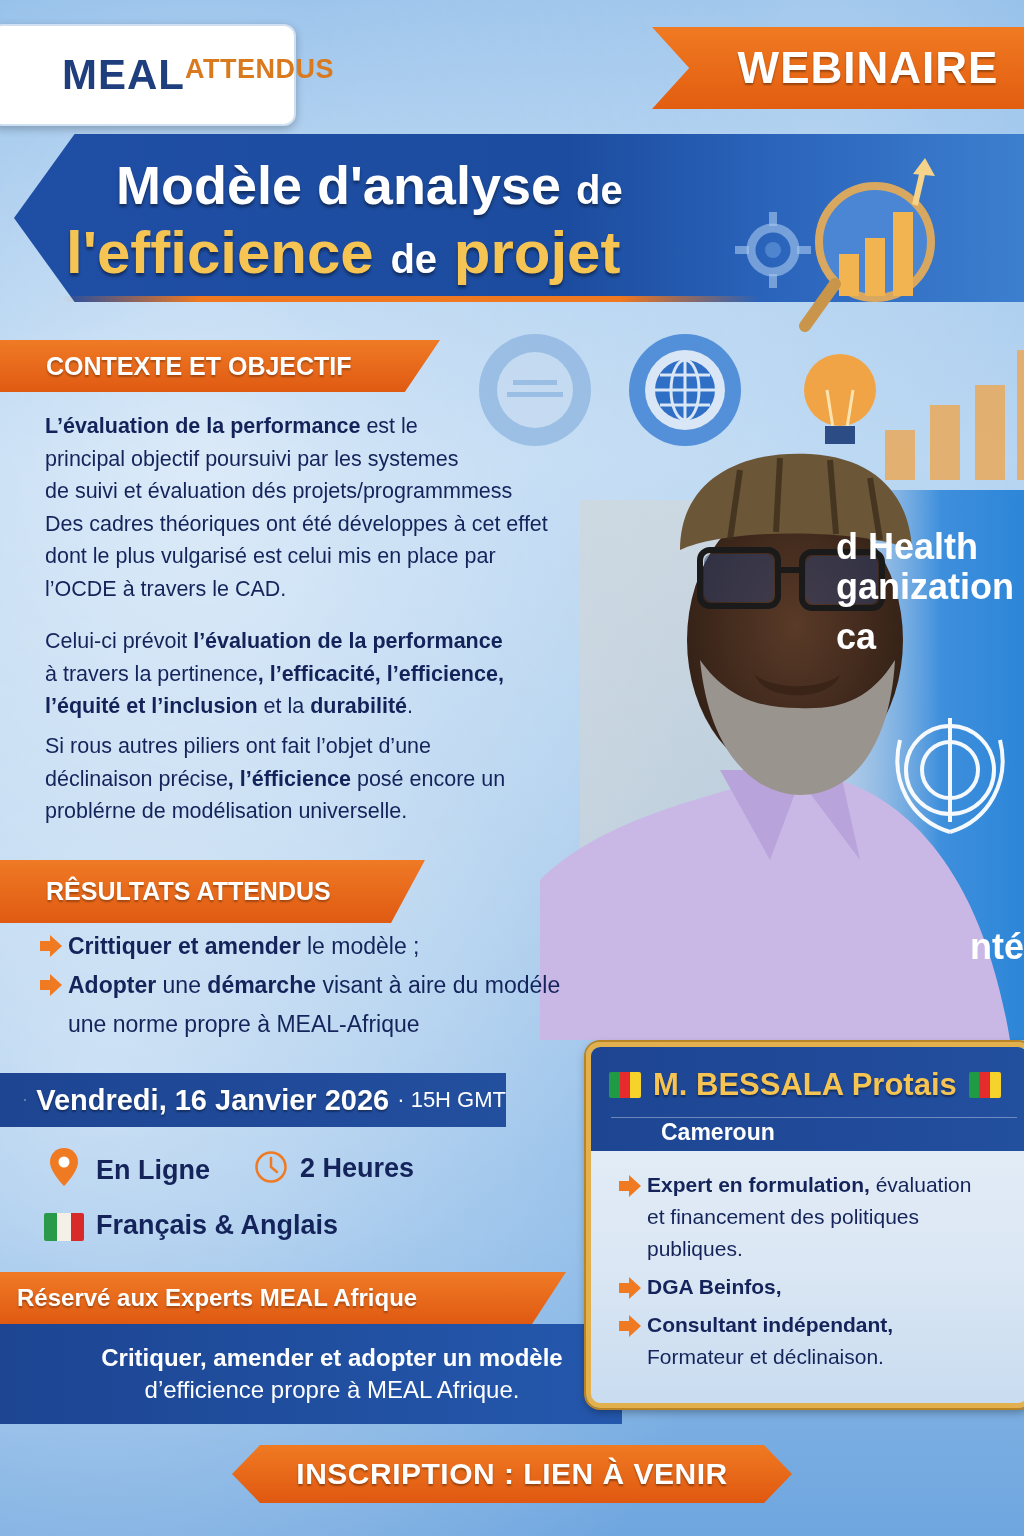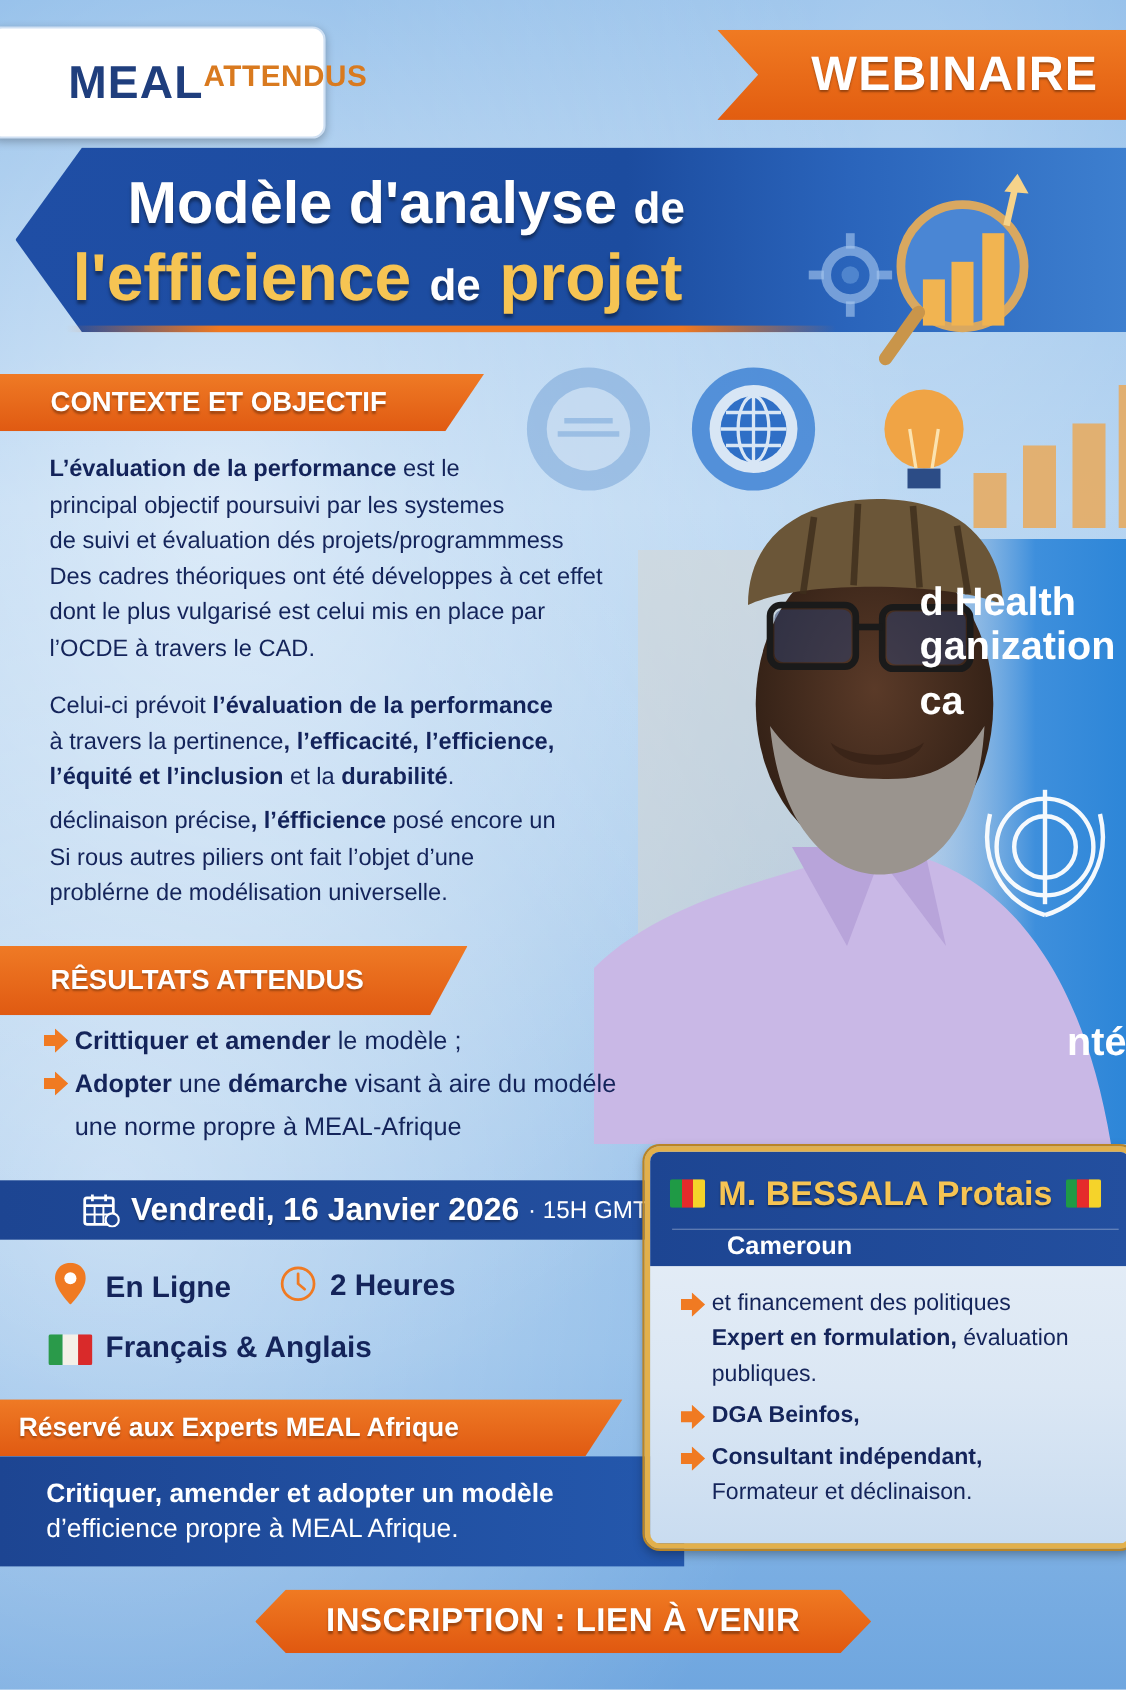--- a/index.html
+++ b/index.html
@@ -63,42 +63,42 @@
   .ribbon span { color: #fff; font-weight: 700; font-size: 25px; text-shadow: 0 2px 2px rgba(0,0,0,0.3); white-space: nowrap; }
 
   .para { left: 45px; font-size: 21.5px; line-height: 32.5px; color: #14245a; width: 590px; }
   .para b { font-weight: 700; color: #13235a; }
 
   .bullet { display: flex; align-items: flex-start; font-size: 23px; line-height: 39px; color: #14245a; }
   .arrow { width: 22px; height: 22px; margin-top: 8px; margin-right: 6px; flex: none; }
 
   
   .date-bar {
-    left: 0; top: 1073px; width: 592px; height: 54px;
+    left: 0; top: 1073px; width: 506px; height: 54px;
     background: linear-gradient(90deg, #1d4592, #234f9f);
-    display: flex; align-items: center; padding-left: 75px;
+    display: flex; align-items: center; padding-left: 24px;
   }
   .date-bar .date { color: #fff; font-weight: 700; font-size: 29px; margin-left: 10px; white-space: nowrap; text-shadow: 0 2px 2px rgba(0,0,0,0.35); }
   .date-bar .time { color: #fff; font-size: 22px; margin-left: 8px; white-space: nowrap; }
 
   .info-row { display: flex; align-items: flex-end; font-size: 27px; font-weight: 700; color: #14245a; }
   .info-row .lbl { margin-left: 18px; white-space: nowrap; }
 
   
   .reserved {
     left: 0; top: 1272px; width: 566px; height: 52px;
     background: linear-gradient(180deg, #ef7a25, #e05a12);
     clip-path: polygon(0 0, 100% 0, 94% 100%, 0 100%);
     display: flex; align-items: center; padding-left: 17px;
   }
   .reserved span { color: #fff; font-weight: 700; font-size: 24px; white-space: nowrap; text-shadow: 0 2px 2px rgba(0,0,0,0.3); }
   .cta-band {
     left: 0; top: 1324px; width: 622px; height: 100px;
     background: linear-gradient(90deg, #1d4592, #2458ad);
-    padding: 20px 0 0 42px; color: #fff;
+    padding: 20px 0 0 42px; color: #fff; text-align: center;
   }
   .cta-band .l1 { font-size: 24px; font-weight: 700; white-space: nowrap; }
   .cta-band .l2 { font-size: 24px; margin-top: 4px; white-space: nowrap; }
 
   
   .speaker-card {
     left: 586px; top: 1042px; width: 446px; height: 366px;
     border: 5px solid #e2b04c; border-radius: 14px;
     background: linear-gradient(180deg, #e9f0f8 0%, #dbe7f4 60%, #c9dcf0 100%);
     box-shadow: 0 0 0 2px #b98426, 0 4px 10px rgba(0,0,0,0.35);
@@ -280,22 +280,22 @@
   <div>l’OCDE à travers le CAD.</div>
 </div>
 
 <div class="abs para" style="top:625px;">
   <div><span>Celui-ci prévoit </span><b>l’évaluation de la performance</b></div>
   <div><span>à travers la pertinence</span><b>, l’efficacité, l’efficience,</b></div>
   <div><b>l’équité et l’inclusion</b><span> et la </span><b>durabilité</b><span>.</span></div>
 </div>
 
 <div class="abs para" style="top:730px;">
+  <div>Si rous autres piliers ont fait l’objet d’une</div>
   <div><span>déclinaison précise</span><b>, l’éfficience</b><span> posé encore un</span></div>
-  <div>Si rous autres piliers ont fait l’objet d’une</div>
   <div>problérne de modélisation universelle.</div>
 </div>
 
 <div class="abs ribbon" style="left:0; top:860px; width:425px; height:63px;">
   <span>RÊSULTATS ATTENDUS</span>
 </div>
 
 <div class="abs" style="left:40px; top:927px; width:590px;">
   <div class="bullet">
     <svg class="arrow" viewBox="0 0 22 22">
@@ -377,22 +377,22 @@
     </div>
     <div class="speaker-divider"></div>
     <div class="speaker-country">Cameroun</div>
   </div>
   <div class="speaker-list">
     <div class="speaker-item">
       <svg class="arrow" viewBox="0 0 22 22">
           <path d="M0 6 H10 V0 L22 11 L10 22 V16 H0 Z" fill="#f07a22"></path>
         </svg>
       <div>
+        <div><b>Expert en formulation,</b><span> évaluation</span></div>
         <div>et financement des politiques</div>
-        <div><b>Expert en formulation,</b><span> évaluation</span></div>
         <div>publiques.</div>
       </div>
     </div>
     <div class="speaker-item">
       <svg class="arrow" viewBox="0 0 22 22">
           <path d="M0 6 H10 V0 L22 11 L10 22 V16 H0 Z" fill="#f07a22"></path>
         </svg>
       <b>DGA Beinfos,</b>
     </div>
     <div class="speaker-item">

